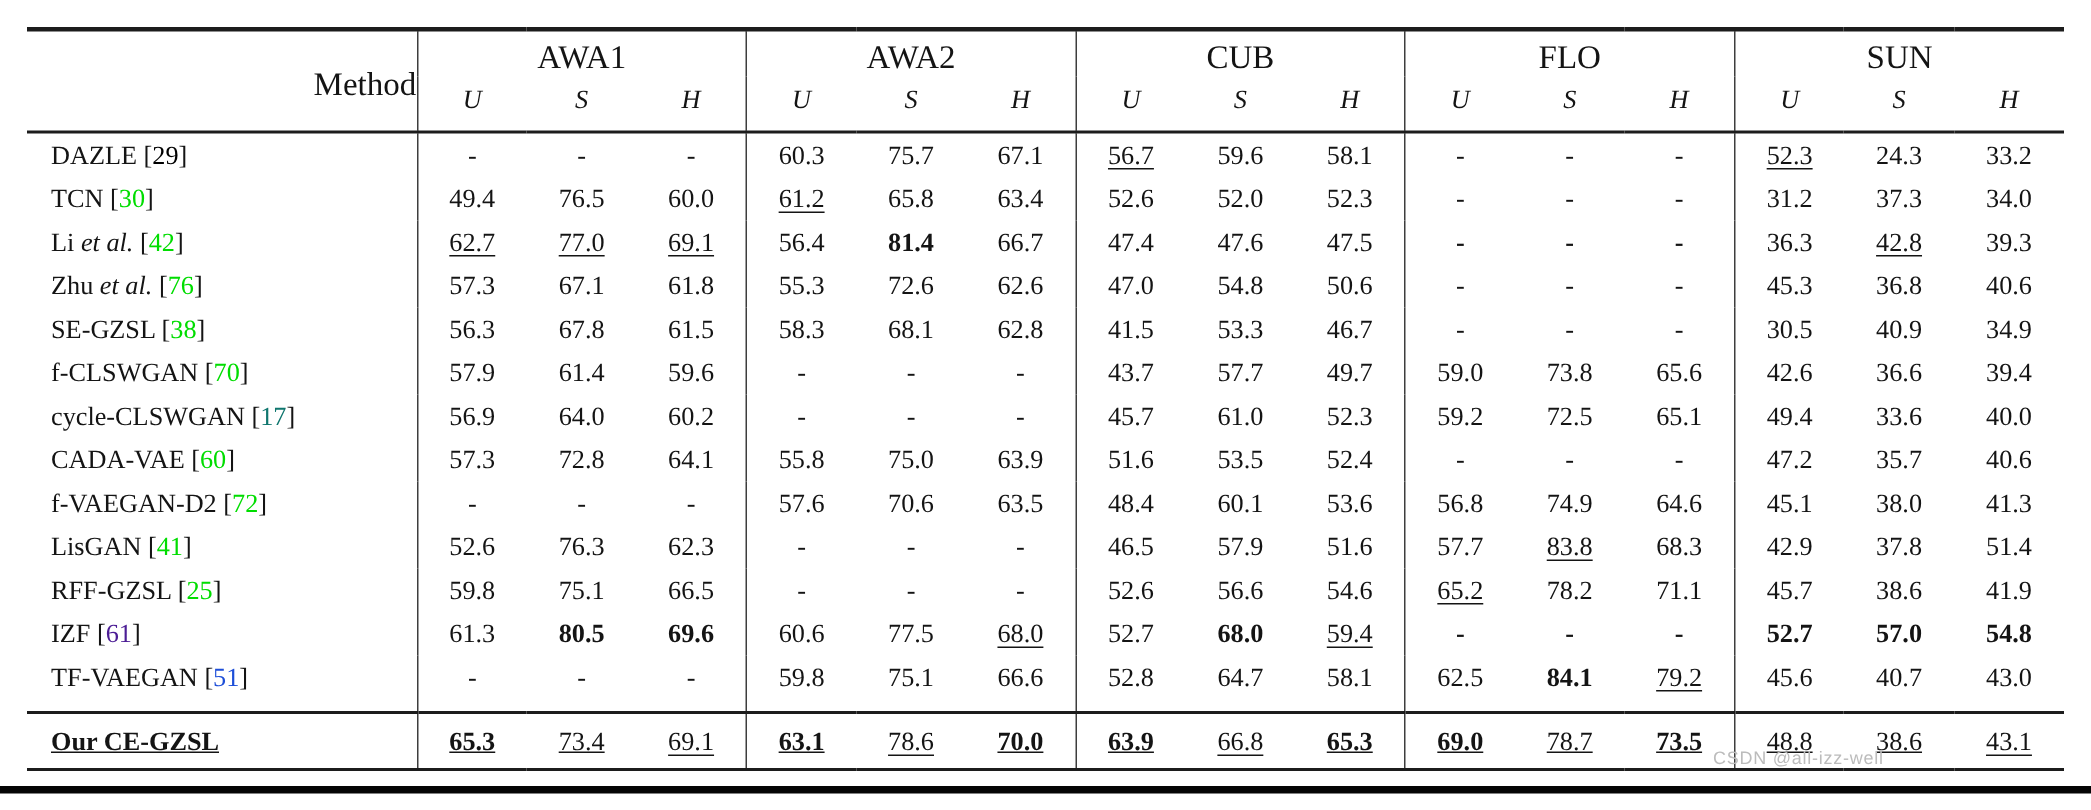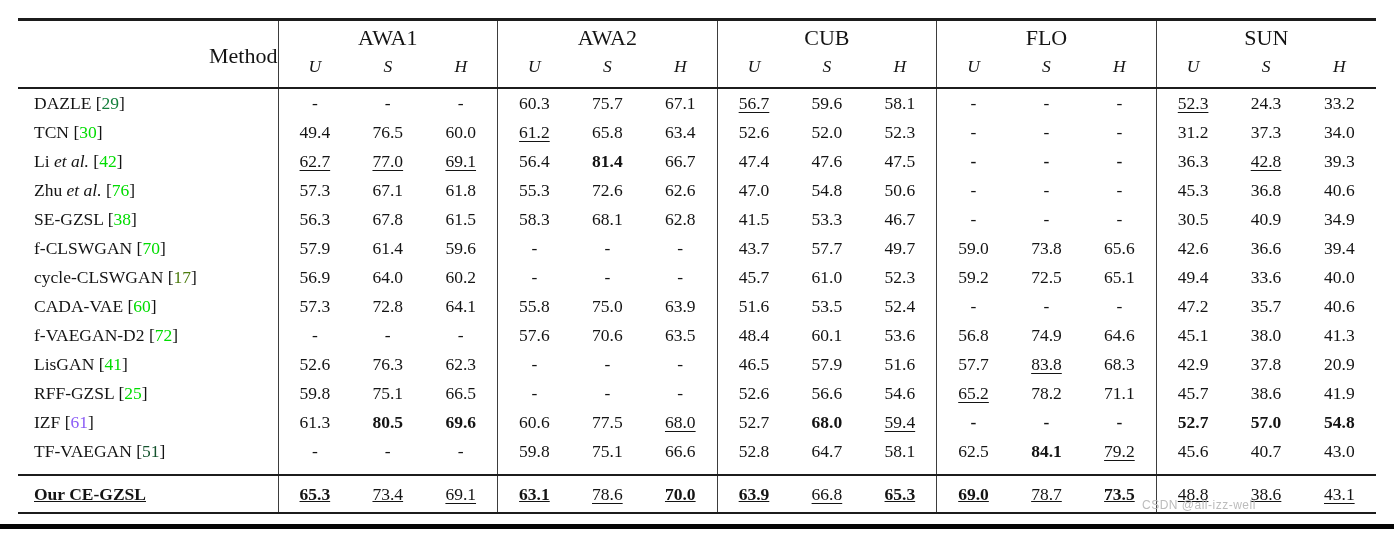--- a/index.html
+++ b/index.html
@@ -84,21 +84,21 @@
           <th class="group-start">U</th>
           <th>S</th>
           <th>H</th>
           <th class="group-start">U</th>
           <th>S</th>
           <th>H</th>
         </tr>
       </thead>
     <tbody id="tbody">
         <tr>
-          <td class="method"><span>DAZLE</span> [<span class="cite" style="color: #15803d;">29</span>]</td>
+          <td class="method"><span>DAZLE</span> [<span class="cite" style="color: #000000;">29</span>]</td>
           <td class="group-start">-</td>
           <td class="">-</td>
           <td class="">-</td>
           <td class="group-start">60.3</td>
           <td class="">75.7</td>
           <td class="">67.1</td>
           <td class="group-start u">56.7</td>
           <td class="">59.6</td>
           <td class="">58.1</td>
           <td class="group-start">-</td>
@@ -192,21 +192,21 @@
           <td class="">57.7</td>
           <td class="">49.7</td>
           <td class="group-start">59.0</td>
           <td class="">73.8</td>
           <td class="">65.6</td>
           <td class="group-start">42.6</td>
           <td class="">36.6</td>
           <td class="">39.4</td>
         </tr>
         <tr>
-          <td class="method"><span>cycle-CLSWGAN</span> [<span class="cite" style="color: #4d7c0f;">17</span>]</td>
+          <td class="method"><span>cycle-CLSWGAN</span> [<span class="cite" style="color: #0f766e;">17</span>]</td>
           <td class="group-start">56.9</td>
           <td class="">64.0</td>
           <td class="">60.2</td>
           <td class="group-start">-</td>
           <td class="">-</td>
           <td class="">-</td>
           <td class="group-start">45.7</td>
           <td class="">61.0</td>
           <td class="">52.3</td>
           <td class="group-start">59.2</td>
@@ -261,60 +261,60 @@
           <td class="">-</td>
           <td class="">-</td>
           <td class="group-start">46.5</td>
           <td class="">57.9</td>
           <td class="">51.6</td>
           <td class="group-start">57.7</td>
           <td class="u">83.8</td>
           <td class="">68.3</td>
           <td class="group-start">42.9</td>
           <td class="">37.8</td>
-          <td class="">20.9</td>
+          <td class="">51.4</td>
         </tr>
         <tr>
           <td class="method"><span>RFF-GZSL</span> [<span class="cite" style="color: rgb(0, 221, 0);">25</span>]</td>
           <td class="group-start">59.8</td>
           <td class="">75.1</td>
           <td class="">66.5</td>
           <td class="group-start">-</td>
           <td class="">-</td>
           <td class="">-</td>
           <td class="group-start">52.6</td>
           <td class="">56.6</td>
           <td class="">54.6</td>
           <td class="group-start u">65.2</td>
           <td class="">78.2</td>
           <td class="">71.1</td>
           <td class="group-start">45.7</td>
           <td class="">38.6</td>
           <td class="">41.9</td>
         </tr>
         <tr>
-          <td class="method"><span>IZF</span> [<span class="cite" style="color: #8b5cf6;">61</span>]</td>
+          <td class="method"><span>IZF</span> [<span class="cite" style="color: #4c1d95;">61</span>]</td>
           <td class="group-start">61.3</td>
           <td class="b">80.5</td>
           <td class="b">69.6</td>
           <td class="group-start">60.6</td>
           <td class="">77.5</td>
           <td class="u">68.0</td>
           <td class="group-start">52.7</td>
           <td class="b">68.0</td>
           <td class="u">59.4</td>
           <td class="group-start b">-</td>
           <td class="b">-</td>
           <td class="b">-</td>
           <td class="group-start b">52.7</td>
           <td class="b">57.0</td>
           <td class="b">54.8</td>
         </tr>
         <tr>
-          <td class="method"><span>TF-VAEGAN</span> [<span class="cite" style="color: #14532d;">51</span>]</td>
+          <td class="method"><span>TF-VAEGAN</span> [<span class="cite" style="color: #1d4ed8;">51</span>]</td>
           <td class="group-start">-</td>
           <td class="">-</td>
           <td class="">-</td>
           <td class="group-start">59.8</td>
           <td class="">75.1</td>
           <td class="">66.6</td>
           <td class="group-start">52.8</td>
           <td class="">64.7</td>
           <td class="">58.1</td>
           <td class="group-start">62.5</td>

